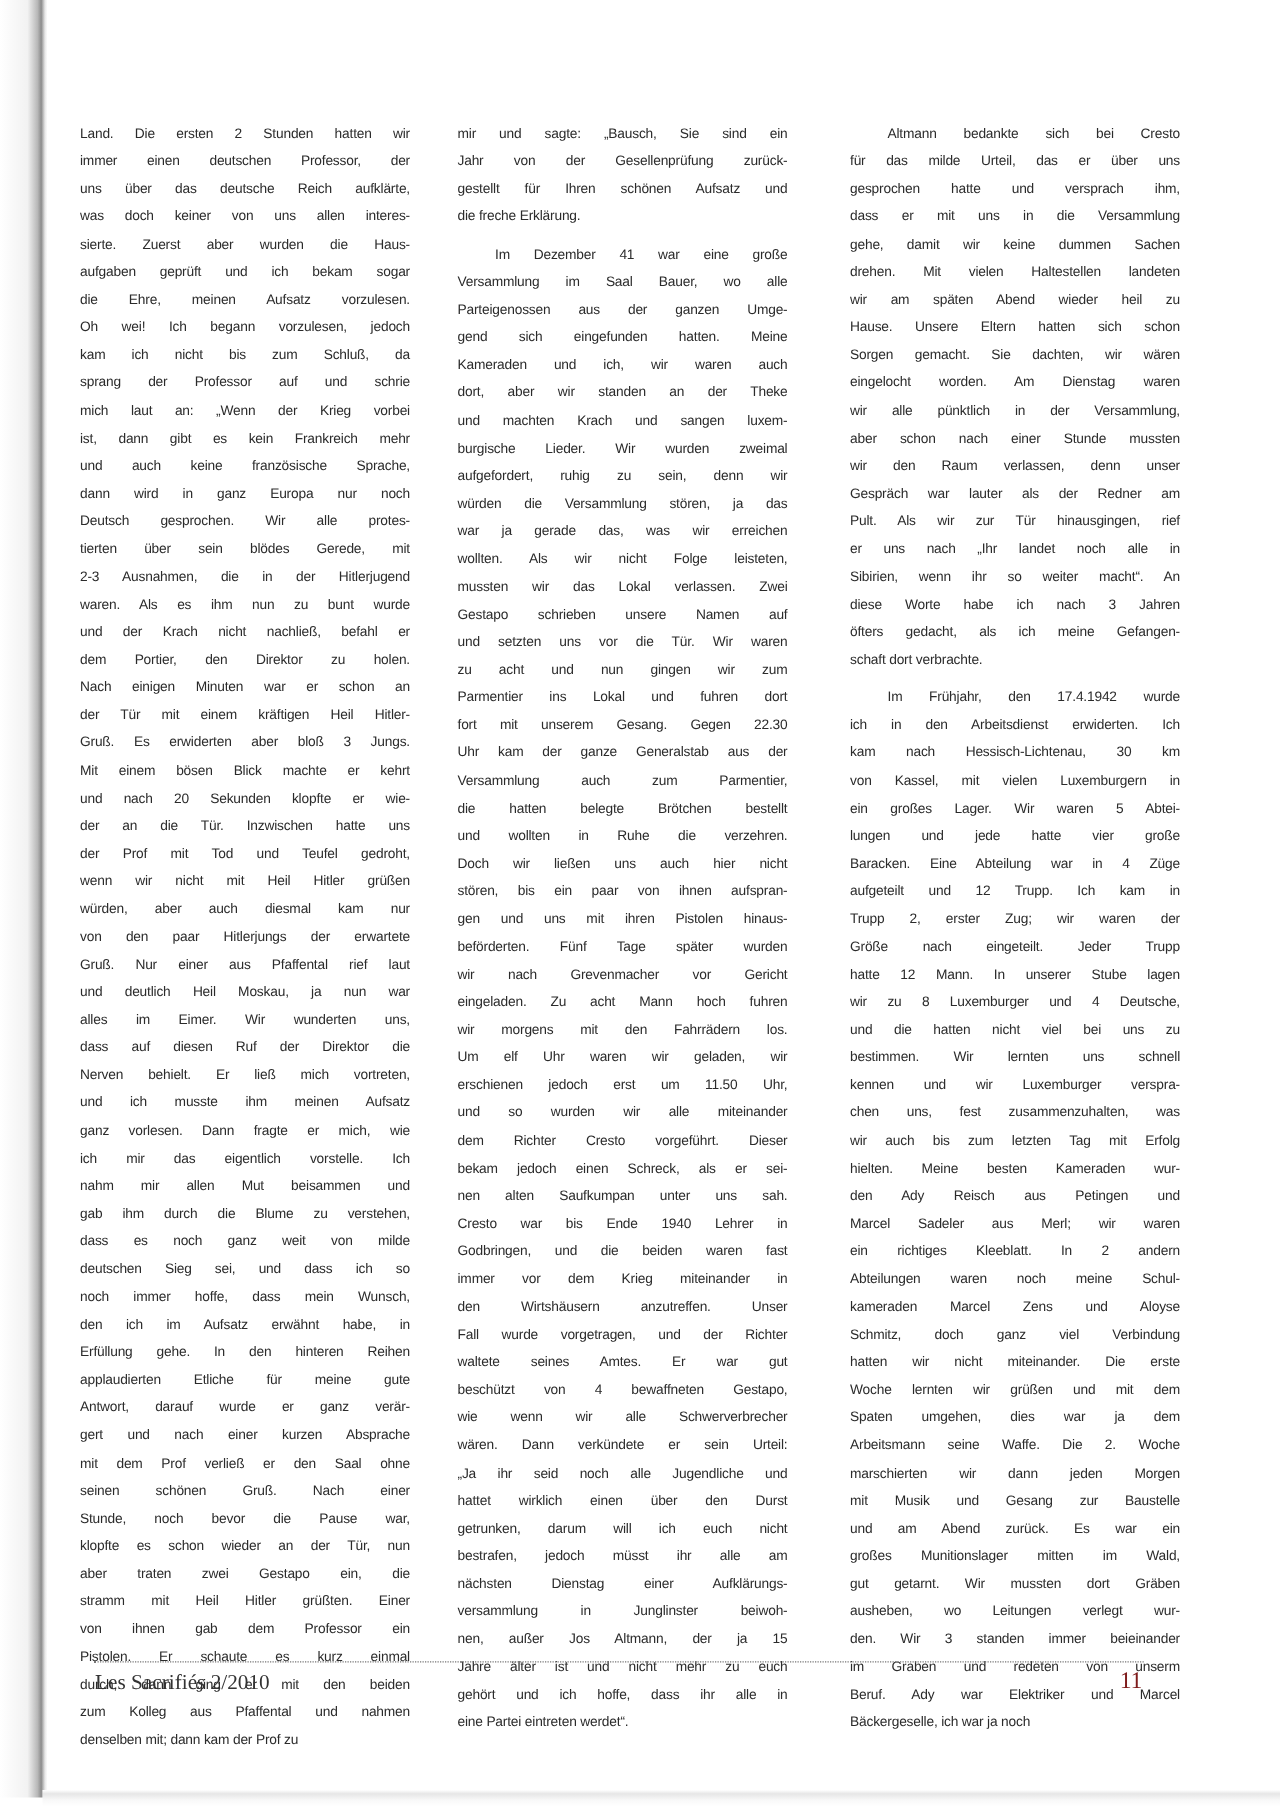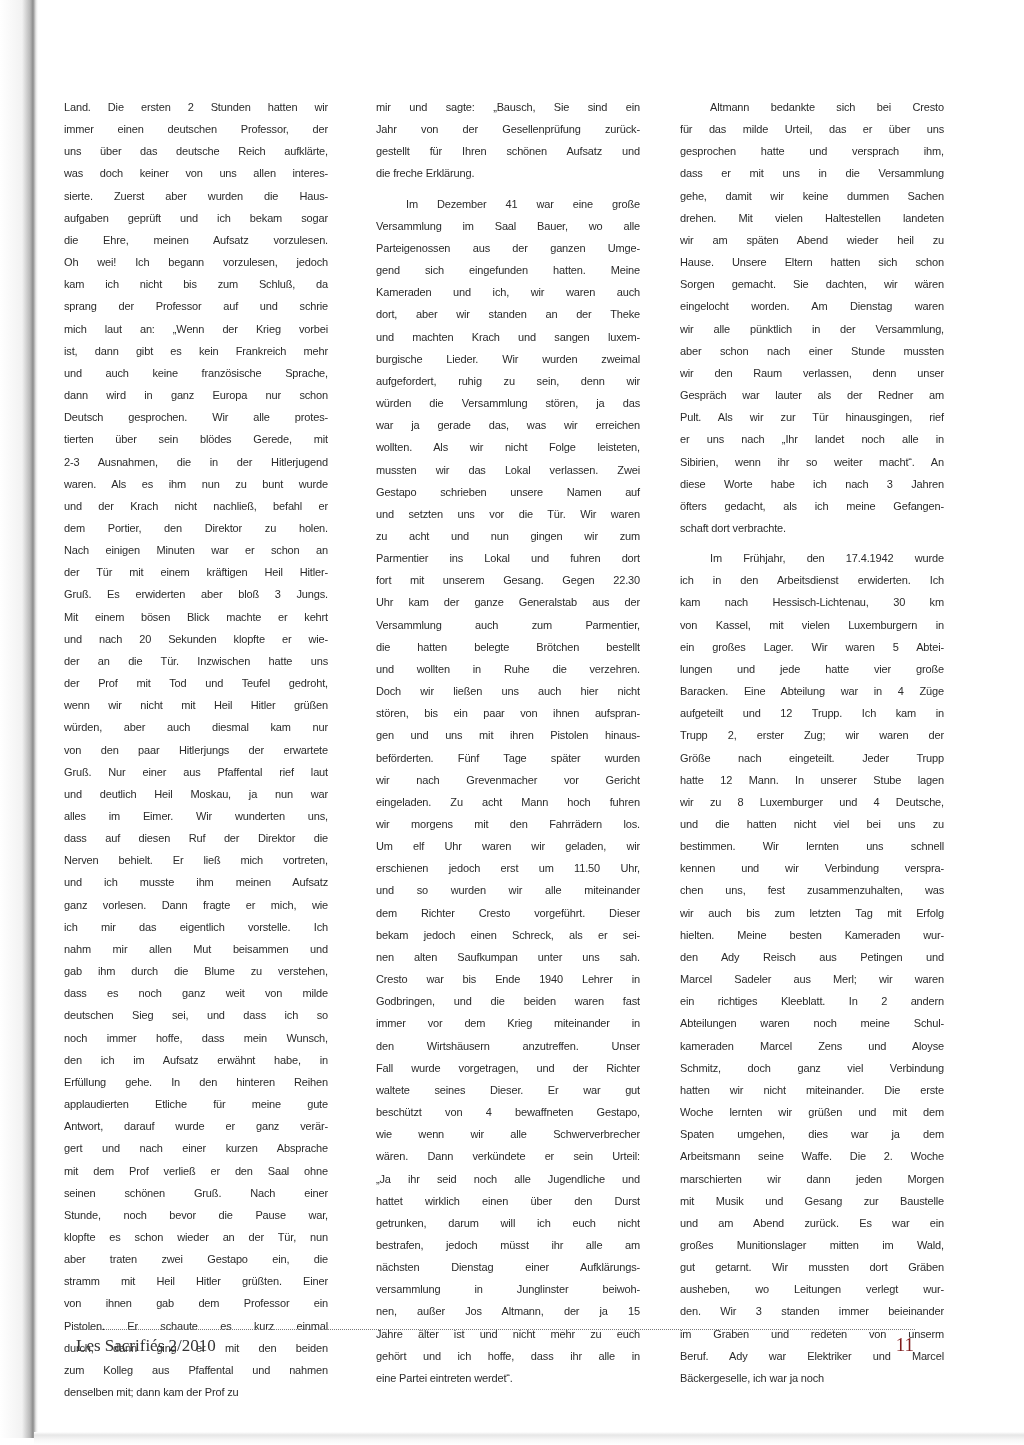--- a/index.html
+++ b/index.html
@@ -18,21 +18,21 @@
   .col {
     position: absolute; top: 96px; width: 264px;
     font-size: 11px; line-height: 22.15px; text-align: justify;
     letter-spacing: -0.15px; color: #2b2b2b;
   }
   .col p { margin: 0 0 8px 0; }
   .col p.indent { text-indent: 30px; }
   .col .line { display: block; text-align: justify; text-align-last: justify; white-space: nowrap; }
   .col .line.last { text-align-last: left; }
   #col1 { left: 64px; }
-  #col2 { left: 376px; }
+  #col2 { left: 366px; }
   #col3 { left: 680px; }
   .footer-rule {
     position: absolute; left: 75px; top: 1329px; width: 840px; height: 0;
     border-top: 1px dotted #777;
   }
   .footer-left {
     position: absolute; left: 76px; top: 1336px;
     font-family: "Liberation Serif", serif; font-size: 17px; color: #333;
   }
   .footer-right {
@@ -54,21 +54,21 @@
       <span class="line">was doch keiner von uns allen interes-</span>
       <span class="line">sierte. Zuerst aber wurden die Haus-</span>
       <span class="line">aufgaben geprüft und ich bekam sogar</span>
       <span class="line">die Ehre, meinen Aufsatz vorzulesen.</span>
       <span class="line">Oh wei! Ich begann vorzulesen, jedoch</span>
       <span class="line">kam ich nicht bis zum Schluß, da</span>
       <span class="line">sprang der Professor auf und schrie</span>
       <span class="line">mich laut an: „Wenn der Krieg vorbei</span>
       <span class="line">ist, dann gibt es kein Frankreich mehr</span>
       <span class="line">und auch keine französische Sprache,</span>
-      <span class="line">dann wird in ganz Europa nur schon</span>
+      <span class="line">dann wird in ganz Europa nur noch</span>
       <span class="line">Deutsch gesprochen. Wir alle protes-</span>
       <span class="line">tierten über sein blödes Gerede, mit</span>
       <span class="line">2-3 Ausnahmen, die in der Hitlerjugend</span>
       <span class="line">waren. Als es ihm nun zu bunt wurde</span>
       <span class="line">und der Krach nicht nachließ, befahl er</span>
       <span class="line">dem Portier, den Direktor zu holen.</span>
       <span class="line">Nach einigen Minuten war er schon an</span>
       <span class="line">der Tür mit einem kräftigen Heil Hitler-</span>
       <span class="line">Gruß. Es erwiderten aber bloß 3 Jungs.</span>
       <span class="line">Mit einem bösen Blick machte er kehrt</span>
@@ -150,21 +150,21 @@
       <span class="line">erschienen jedoch erst um 11.50 Uhr,</span>
       <span class="line">und so wurden wir alle miteinander</span>
       <span class="line">dem Richter Cresto vorgeführt. Dieser</span>
       <span class="line">bekam jedoch einen Schreck, als er sei-</span>
       <span class="line">nen alten Saufkumpan unter uns sah.</span>
       <span class="line">Cresto war bis Ende 1940 Lehrer in</span>
       <span class="line">Godbringen, und die beiden waren fast</span>
       <span class="line">immer vor dem Krieg miteinander in</span>
       <span class="line">den Wirtshäusern anzutreffen. Unser</span>
       <span class="line">Fall wurde vorgetragen, und der Richter</span>
-      <span class="line">waltete seines Dieser. Er war gut</span>
+      <span class="line">waltete seines Amtes. Er war gut</span>
       <span class="line">beschützt von 4 bewaffneten Gestapo,</span>
       <span class="line">wie wenn wir alle Schwerverbrecher</span>
       <span class="line">wären. Dann verkündete er sein Urteil:</span>
       <span class="line">„Ja ihr seid noch alle Jugendliche und</span>
       <span class="line">hattet wirklich einen über den Durst</span>
       <span class="line">getrunken, darum will ich euch nicht</span>
       <span class="line">bestrafen, jedoch müsst ihr alle am</span>
       <span class="line">nächsten Dienstag einer Aufklärungs-</span>
       <span class="line">versammlung in Junglinster beiwoh-</span>
       <span class="line">nen, außer Jos Altmann, der ja 15</span>
@@ -204,21 +204,21 @@
       <span class="line">ein großes Lager. Wir waren 5 Abtei-</span>
       <span class="line">lungen und jede hatte vier große</span>
       <span class="line">Baracken. Eine Abteilung war in 4 Züge</span>
       <span class="line">aufgeteilt und 12 Trupp. Ich kam in</span>
       <span class="line">Trupp 2, erster Zug; wir waren der</span>
       <span class="line">Größe nach eingeteilt. Jeder Trupp</span>
       <span class="line">hatte 12 Mann. In unserer Stube lagen</span>
       <span class="line">wir zu 8 Luxemburger und 4 Deutsche,</span>
       <span class="line">und die hatten nicht viel bei uns zu</span>
       <span class="line">bestimmen. Wir lernten uns schnell</span>
-      <span class="line">kennen und wir Verbindung verspra-</span>
+      <span class="line">kennen und wir Luxemburger verspra-</span>
       <span class="line">chen uns, fest zusammenzuhalten, was</span>
       <span class="line">wir auch bis zum letzten Tag mit Erfolg</span>
       <span class="line">hielten. Meine besten Kameraden wur-</span>
       <span class="line">den Ady Reisch aus Petingen und</span>
       <span class="line">Marcel Sadeler aus Merl; wir waren</span>
       <span class="line">ein richtiges Kleeblatt. In 2 andern</span>
       <span class="line">Abteilungen waren noch meine Schul-</span>
       <span class="line">kameraden Marcel Zens und Aloyse</span>
       <span class="line">Schmitz, doch ganz viel Verbindung</span>
       <span class="line">hatten wir nicht miteinander. Die erste</span>

